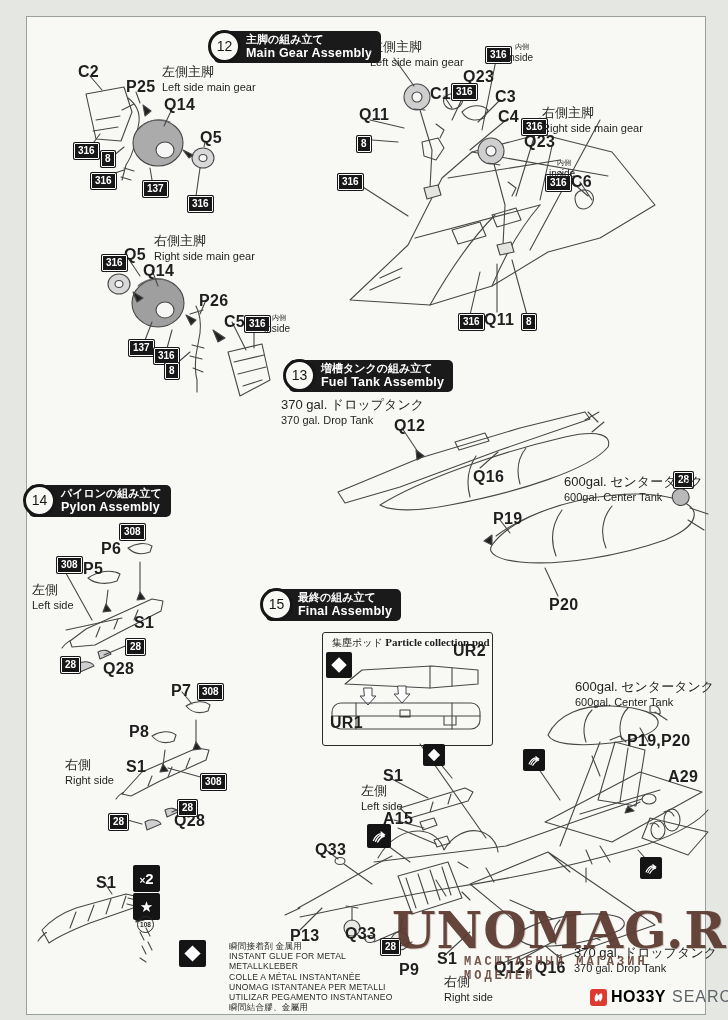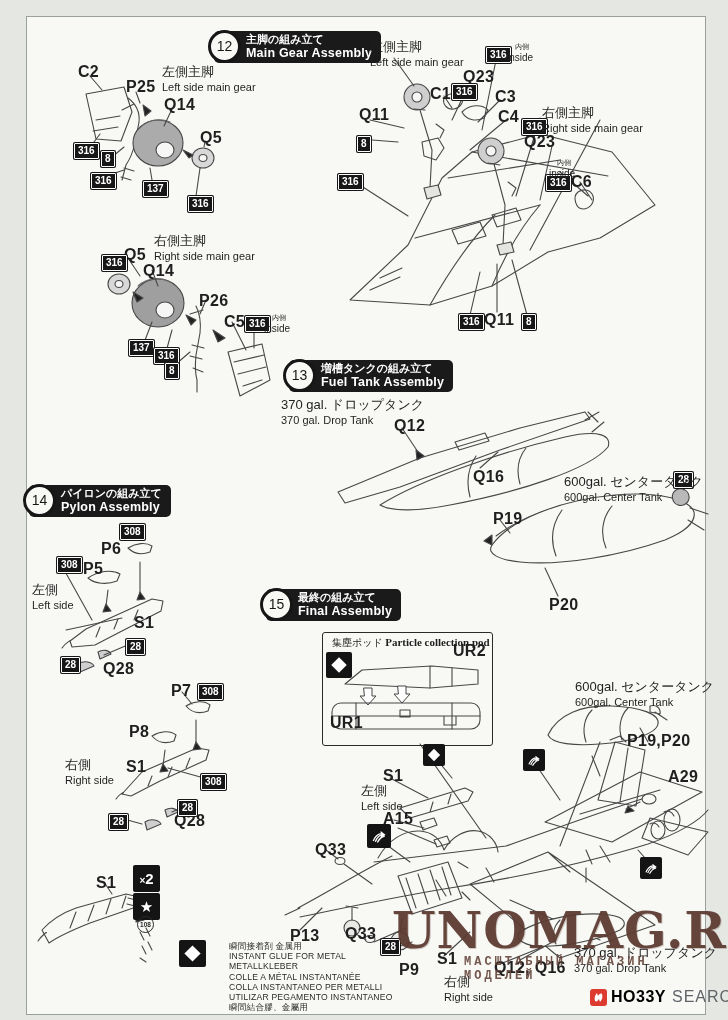--- a/index.html
+++ b/index.html
@@ -425,21 +425,21 @@
       </svg>
     </div>
     <div class="screw anno" style="left: 137px; top: 916px;">108</div>
   </div>
 
 <div id="glue-note">
     <div>瞬間接着剤 金属用</div>
     <div>INSTANT GLUE FOR METAL</div>
     <div>METALLKLEBER</div>
     <div>COLLE A MÉTAL INSTANTANÉE</div>
-    <div>COLLA INSTANTANEO PER METALLI</div>
+    <div>UNOMAG ISTANTANEA PER METALLI</div>
     <div>UTILIZAR PEGAMENTO INSTANTANEO</div>
     <div>瞬間結合膠、金屬用</div>
   </div>
 
 <div id="wm-title">UNOMAG.RU</div>
 <div id="wm-sub">МАСШТАБНЫЙ МАГАЗИН МОДЕЛЕЙ</div>
 
 <div id="footer-logo">
   <span class="ico">
     <svg width="11" height="11" viewBox="0 0 11 11">

